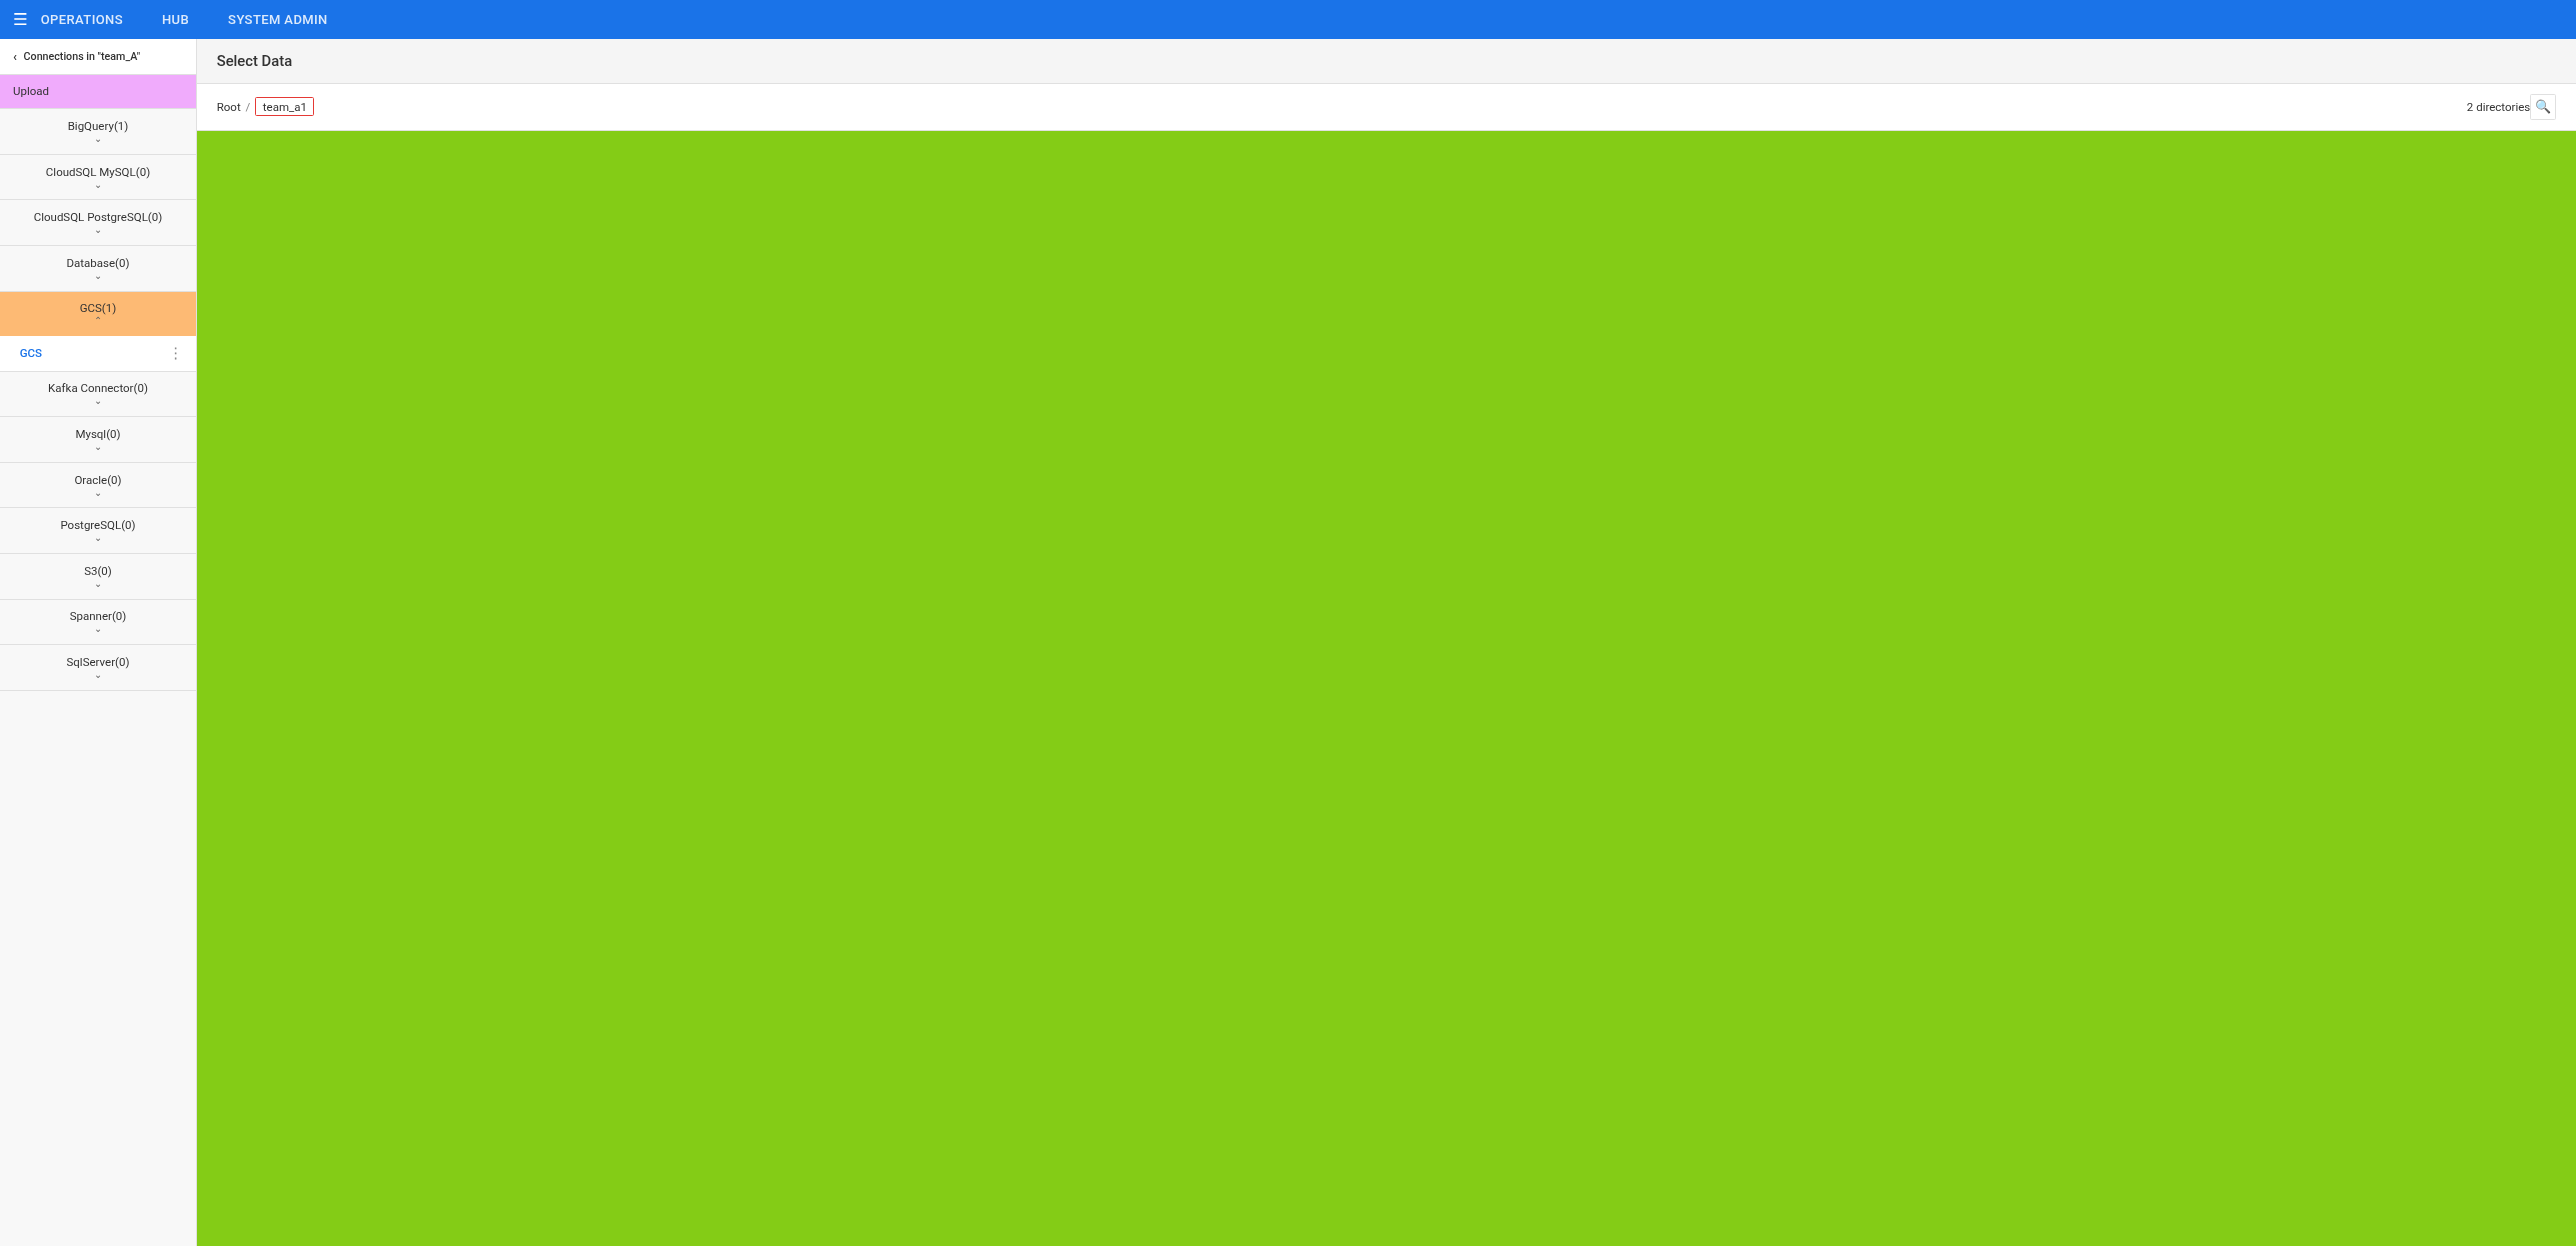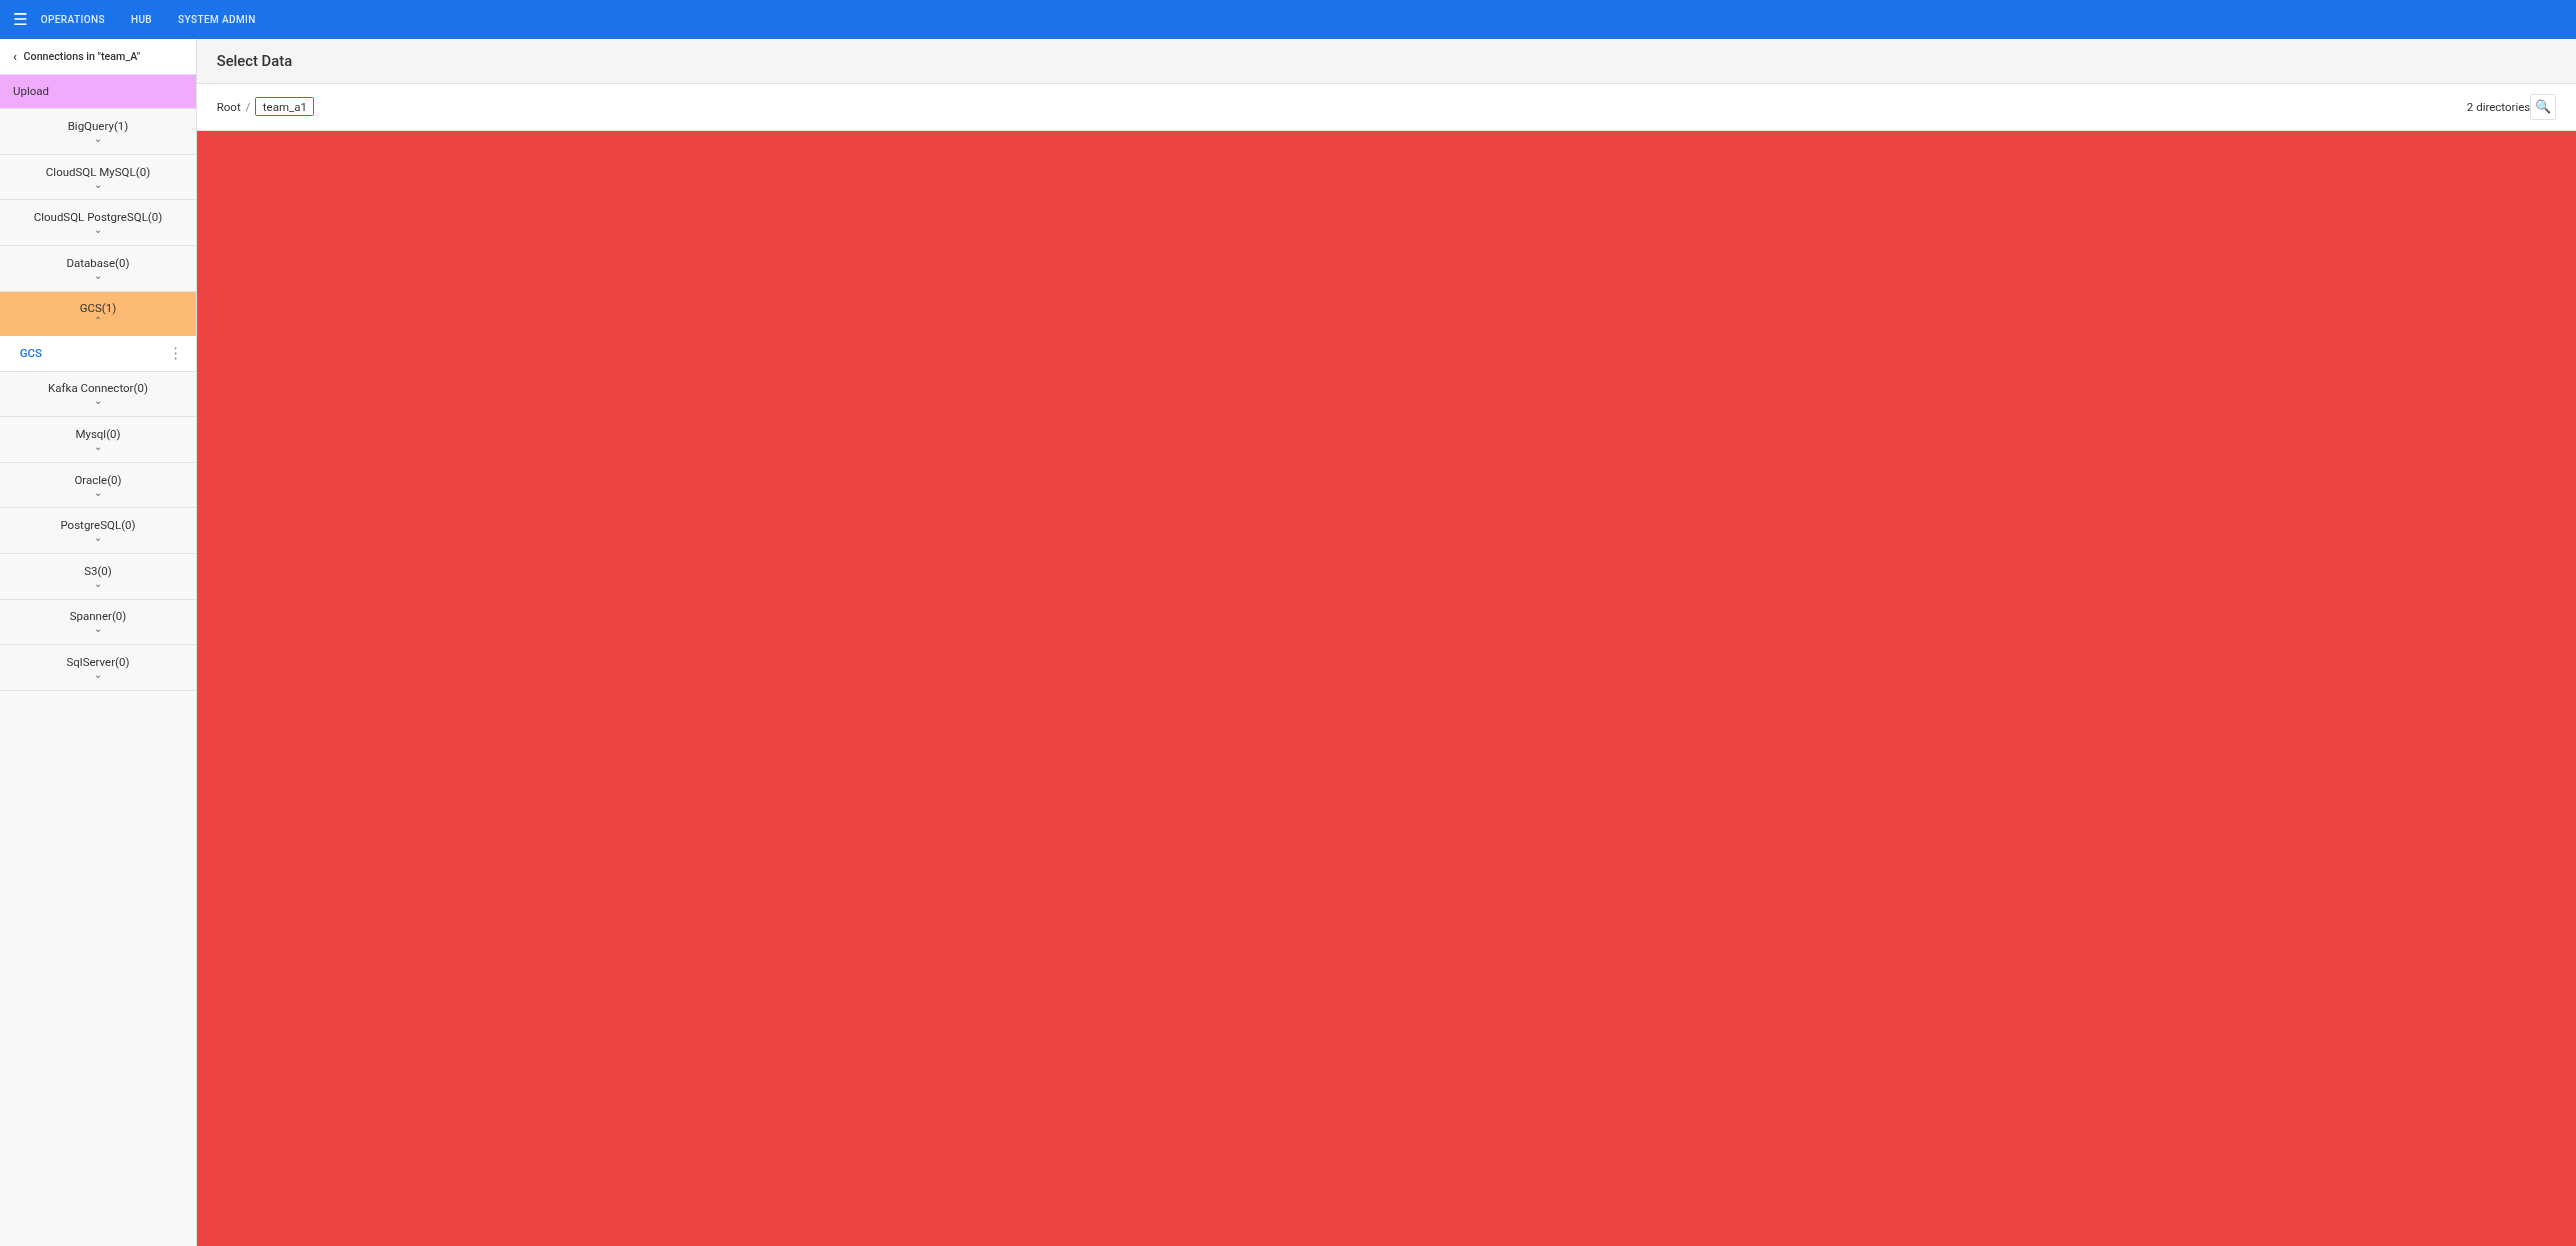--- a/index.html
+++ b/index.html
@@ -20,22 +20,22 @@
       font-size: 16.4px;
     }
     .topnav-logo {
       font-size: 16.4px;
       font-weight: 500;
       letter-spacing: 0.2px;
       flex: 1;
     }
     .topnav-links {
       display: flex;
-      gap: 26px;
-      font-size: 10px;
+      gap: 39px;
+      font-size: 13px;
       font-weight: 500;
       letter-spacing: 0.4px;
     }
     .topnav-links a {
       color: rgba(255,255,255,0.85);
       text-decoration: none;
       cursor: pointer;
     }
 
     
@@ -99,21 +99,21 @@
       color: #1a73e8;
       cursor: pointer;
       background: white;
     }
     .sidebar-item-entry .dots { color: #888; font-size: 14.8px; }
 
     
     .main-content {
       flex: 1;
       overflow-y: auto;
-      background: #ef4444;
+      background: #84cc16;
     }
 
     
     .select-data-header {
       padding: 13px 19.7px;
       background: #f5f5f5;
       border-bottom: 0.8px solid #e0e0e0;
     }
     .select-data-title {
       font-size: 14.8px;

